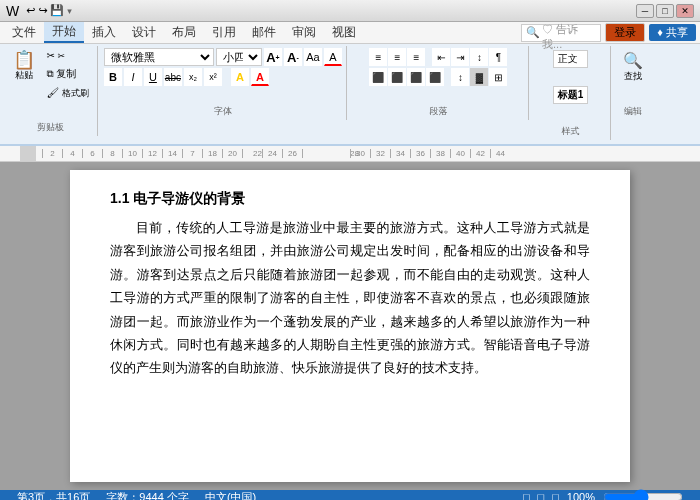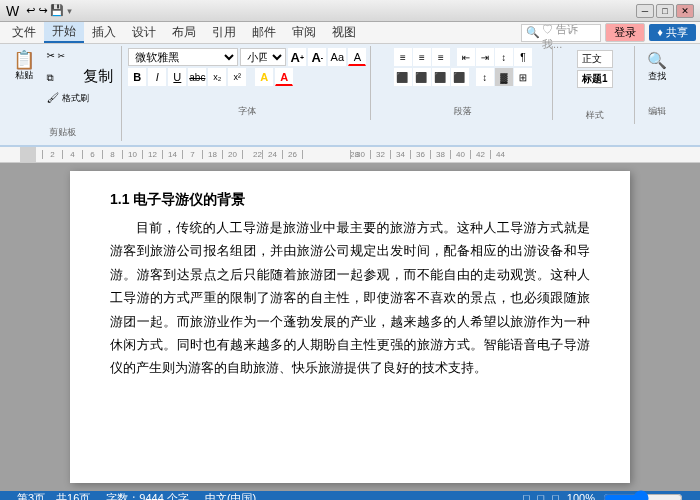--- a/index.html
+++ b/index.html
@@ -75,21 +75,21 @@
       border-bottom: 2px solid #1e6bb8;
     }
     .menu-right {
       margin-left: auto;
       display: flex;
       align-items: center;
       gap: 4px;
     }
     .login-btn {
       padding: 1px 8px;
-      background: #fca5a5;
+      background: #c2410c;
       border: 1px solid #ccc;
       border-radius: 2px;
       font-size: 11px;
       cursor: pointer;
     }
     .share-btn {
       padding: 1px 8px;
       background: #1e6bb8;
       color: #fff;
       border: none;
@@ -257,21 +257,21 @@
       font-size: 14px;
       font-weight: bold;
       margin-bottom: 8px;
       font-family: '微软雅黑', 'Microsoft YaHei', sans-serif;
     }
     .doc-paragraph {
       font-size: 13px;
       line-height: 1.8;
       text-align: justify;
       text-indent: 2em;
-      font-family: Liberation Mono, monospace;
+      font-family: Liberation Serif, serif;
       color: #000;
     }
 
     
     #status-bar {
       height: 14px;
       background: #1e6bb8;
       color: #fff;
       display: flex;
       align-items: center;
@@ -344,21 +344,21 @@
     <div style="display:flex;gap:2px;">
       <div class="ribbon-big-btn">
         <span class="ribbon-big-icon">📋</span>
         <span>粘贴</span>
       </div>
       <div style="display:flex;flex-direction:column;gap:2px;">
         <div class="ribbon-small-btn">
           <span>✂ <span style="font-size:9px;">✂</span></span>
         </div>
         <div class="ribbon-small-btn">
-          <span>⧉ <span style="font-size:15px;margin-left:27px;">复制</span></span>
+          <span>⧉ <span style="font-size:10px;">复制</span></span>
         </div>
         <div class="ribbon-small-btn">
           <span>🖌 <span style="font-size:9px;">格式刷</span></span>
         </div>
       </div>
     </div>
     <span class="ribbon-group-label">剪贴板</span>
   </div>
 
   <div class="ribbon-group" style="min-width:220px;">
@@ -410,21 +410,21 @@
         <div class="separator"></div>
         <div class="align-btn">↕</div>
         <div class="align-btn" style="background:#d0d0d0;">▓</div>
         <div class="align-btn">⊞</div>
       </div>
     </div>
     <span class="ribbon-group-label">段落</span>
   </div>
 
   <div class="ribbon-group" style="min-width:80px;">
-    <div style="display:flex;flex-direction:column;gap:2px;padding:2px;">
+    <div style="display:flex;flex-direction:column;gap:18px;padding:2px;">
       <div style="font-size:10px;background:#fff;border:1px solid #ccc;padding:1px 4px;cursor:pointer;">正文</div>
       <div style="font-size:10px;background:#fff;border:1px solid #ccc;padding:1px 4px;cursor:pointer;font-weight:bold;">标题1</div>
     </div>
     <span class="ribbon-group-label">样式</span>
   </div>
 
   <div class="ribbon-group">
     <div class="ribbon-big-btn">
       <span style="font-size:16px;">🔍</span>
       <span style="font-size:9px;">查找</span>

